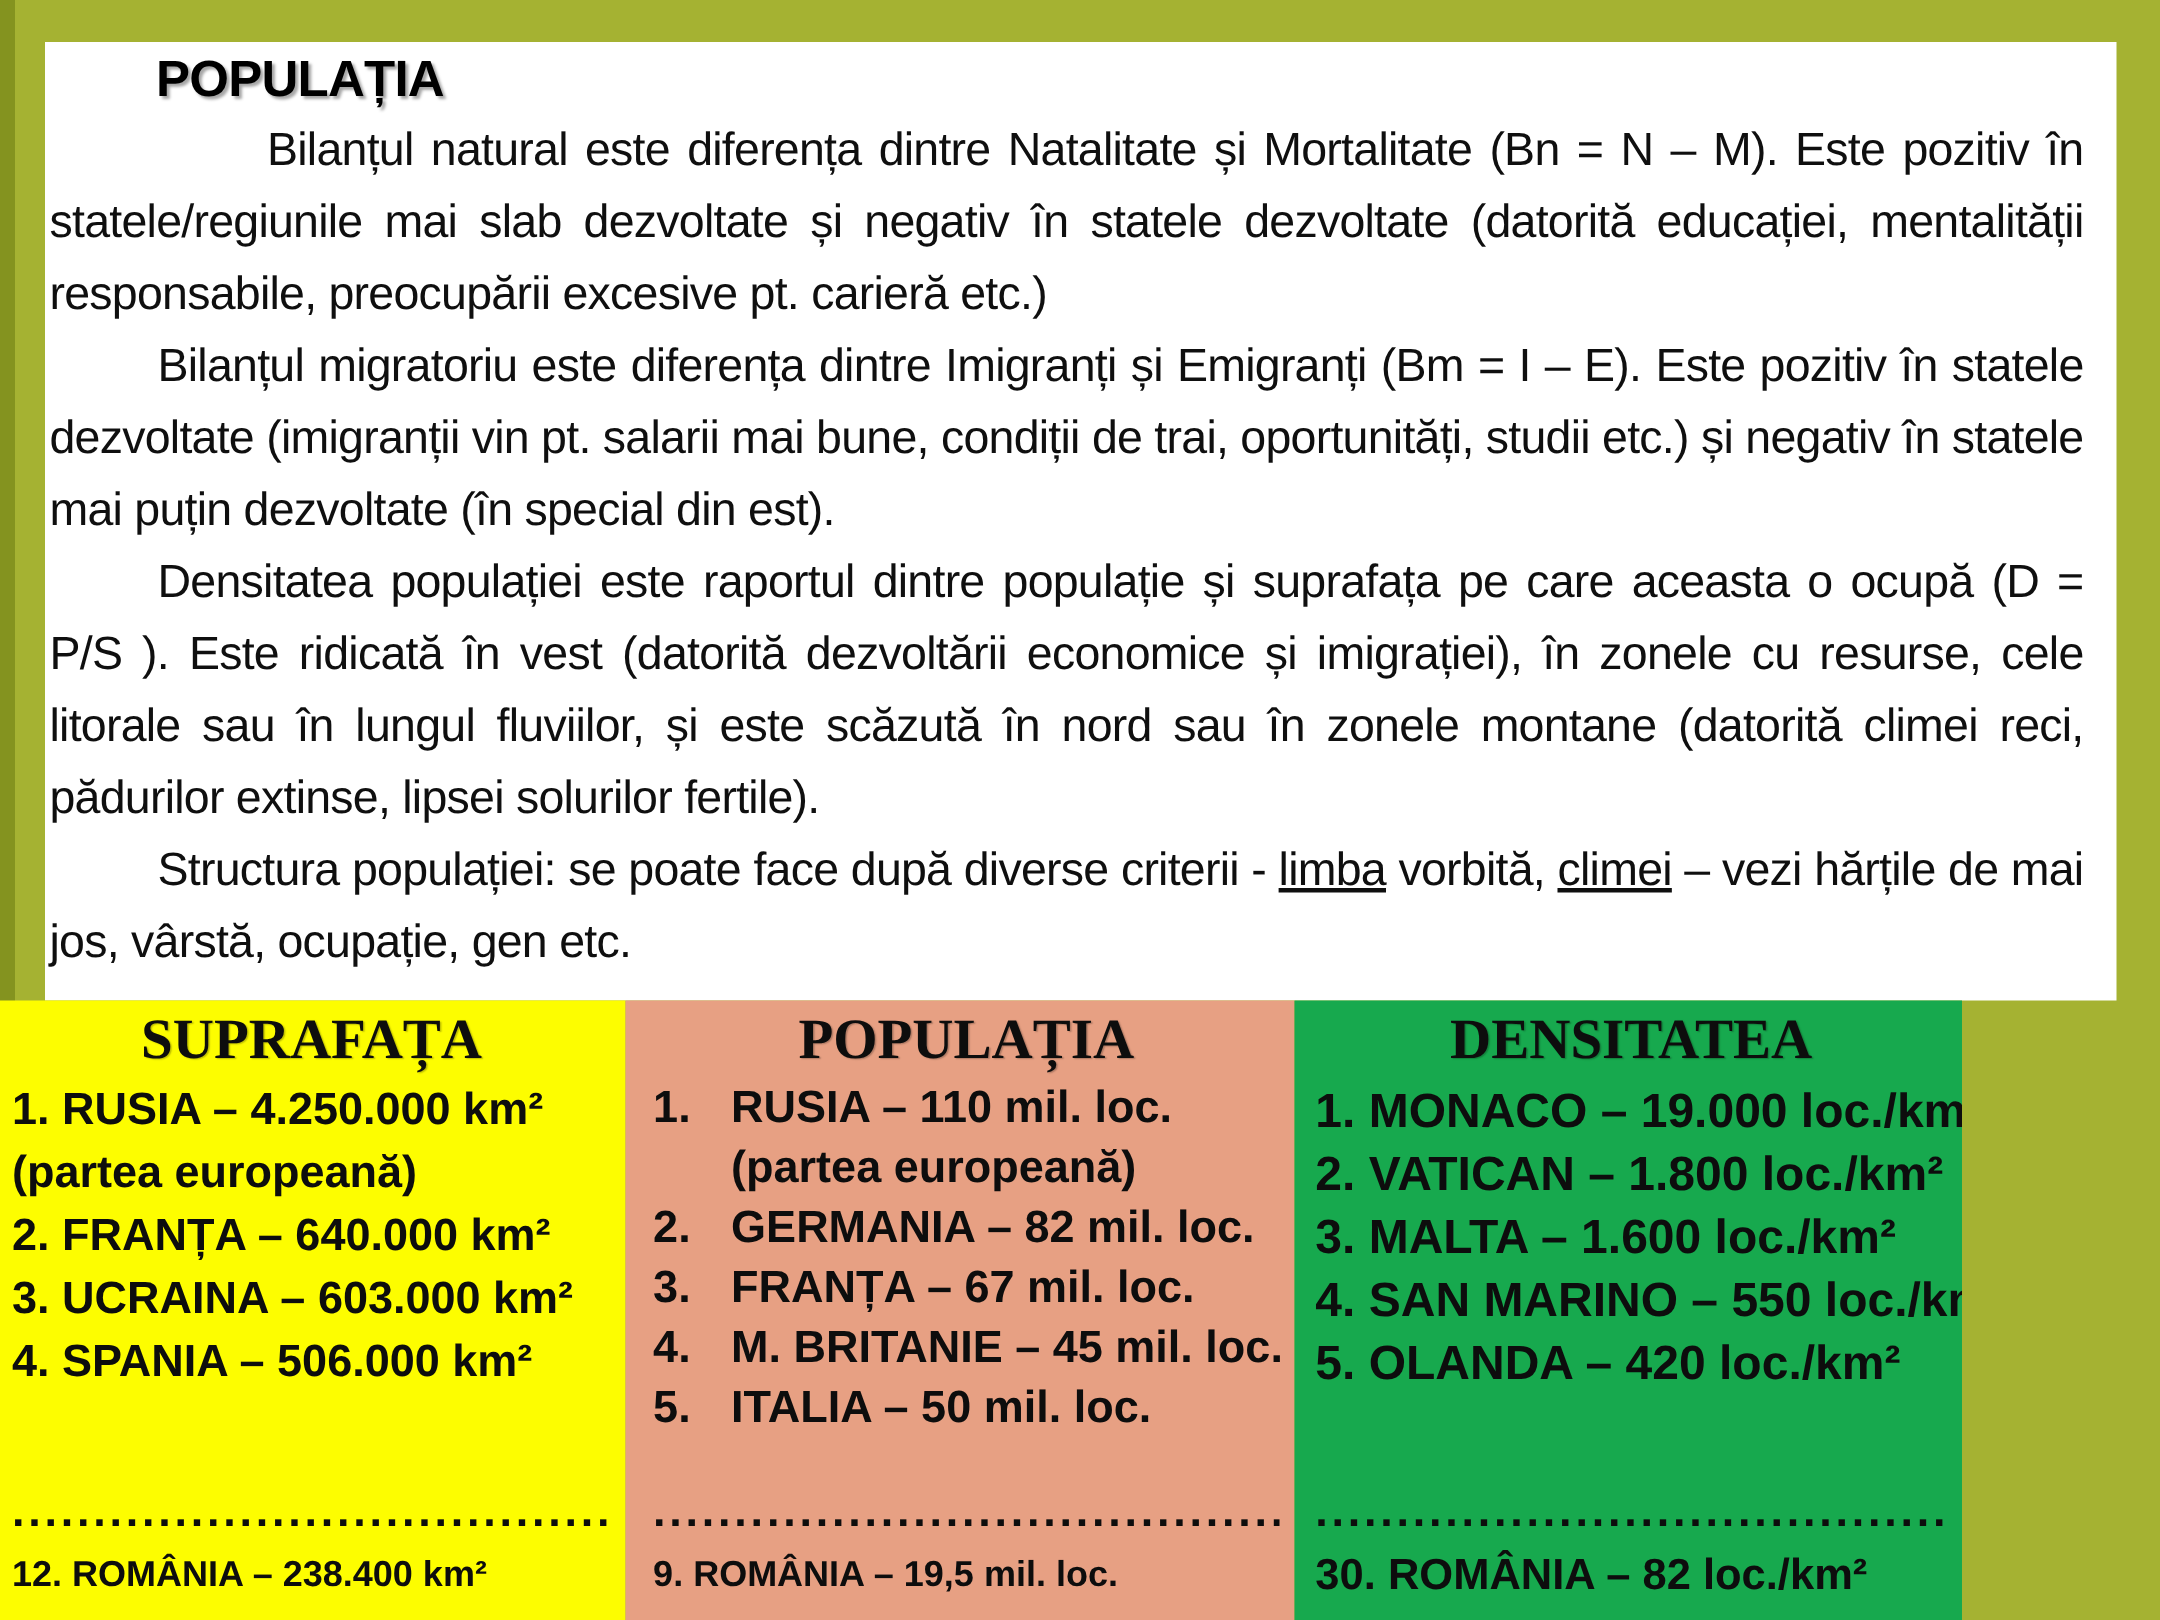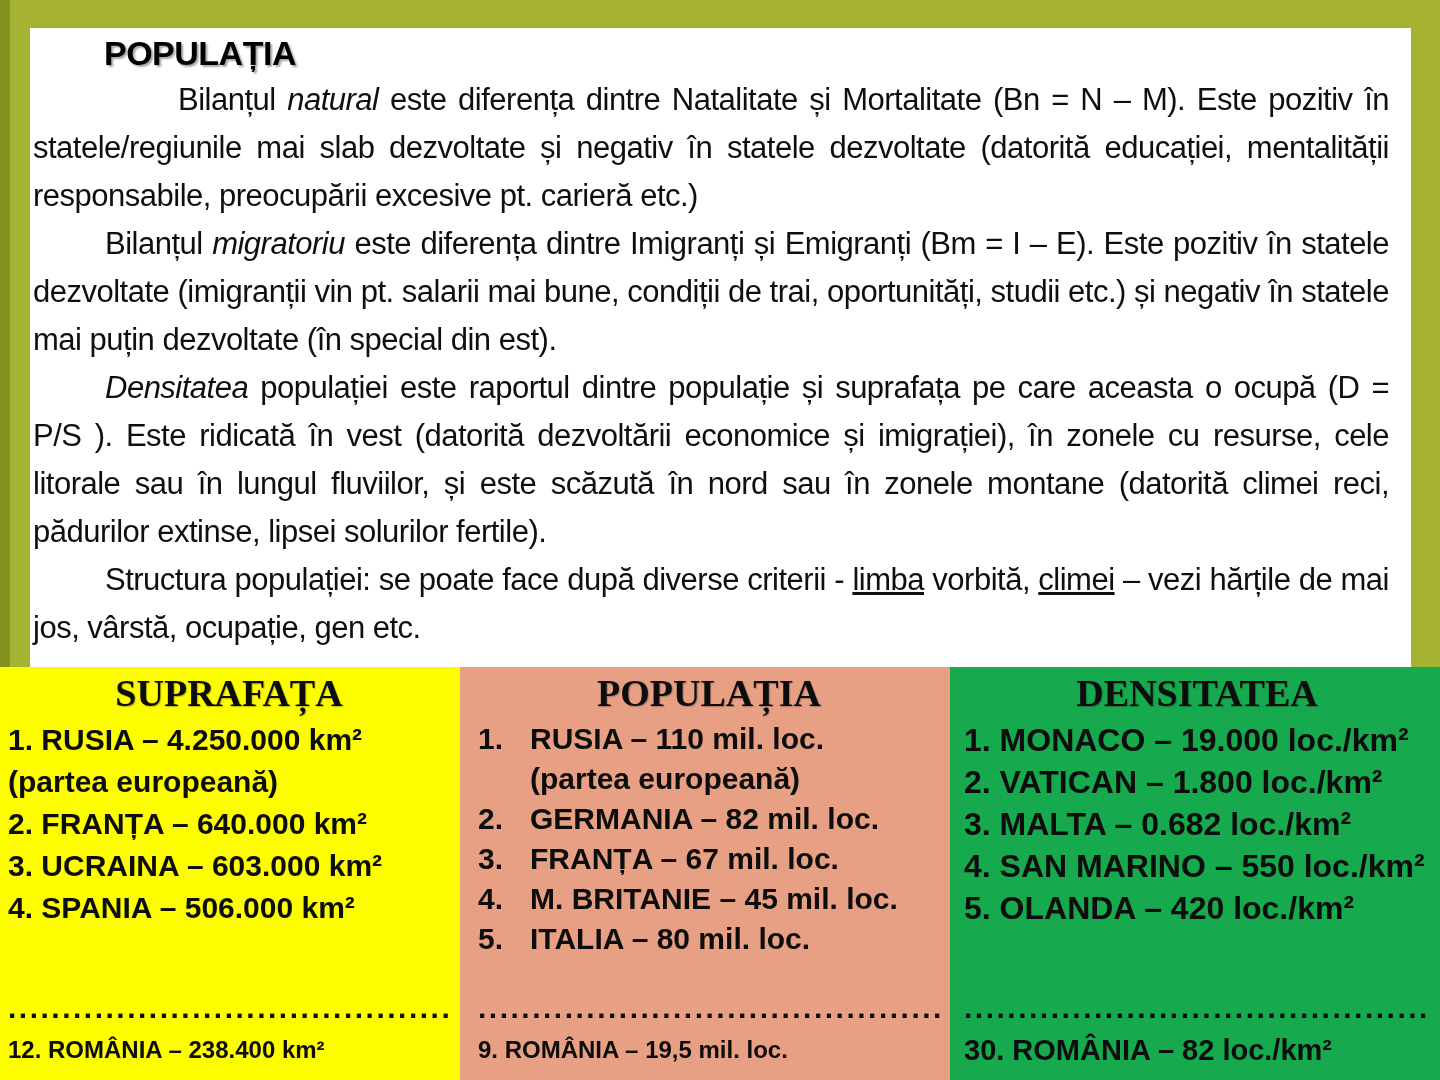--- a/index.html
+++ b/index.html
@@ -22,24 +22,24 @@
     font-size:34px;font-weight:bold;color:#000;
     text-shadow:2px 2px 2px rgba(0,0,0,0.35);
     letter-spacing:-0.5px;
   }
   .body-text{
     margin:3px 22px 0 3px;
     font-size:31px;line-height:48px;letter-spacing:-0.5px;
     color:#0f0f0f;text-align:justify;
   }
   .para{text-align:justify;}
-  .para .it{font-style:italic;}
+  .para .it{}
   .para .un{text-decoration:underline;}
   .columns{
-    position:absolute;left:0;top:667px;width:1440px;height:413px;
+    position:absolute;left:0;top:667px;width:1308px;height:413px;
     display:flex;
     align-items:flex-end;
   }
   .col{
     box-sizing:border-box;height:413px;
     display:flex;flex-direction:column;
     padding:2px 10px 8px 10px;
     color:#0d0d0d;font-weight:bold;
     overflow:hidden;
   }
@@ -96,33 +96,33 @@
       </div>
     </div>
     <div class="col col-populatia" style="background: rgb(231, 160, 131);">
       <div class="col-title">POPULAȚIA</div>
       <div class="col-list">
         <div class="item"><span class="num">1.</span><span class="txt">RUSIA – 110 mil. loc.</span></div>
         <div class="item"><span class="num"></span><span class="txt">(partea europeană)</span></div>
         <div class="item"><span class="num">2.</span><span class="txt">GERMANIA – 82 mil. loc.</span></div>
         <div class="item"><span class="num">3.</span><span class="txt">FRANȚA – 67 mil. loc.</span></div>
         <div class="item"><span class="num">4.</span><span class="txt">M. BRITANIE – 45 mil. loc.</span></div>
-        <div class="item"><span class="num">5.</span><span class="txt">ITALIA – 80 mil. loc.</span></div>
+        <div class="item"><span class="num">5.</span><span class="txt">ITALIA – 50 mil. loc.</span></div>
       </div>
       <div class="col-bottom">
         <div class="dots">.............................................</div>
         <div class="last-item">9. ROMÂNIA – 19,5 mil. loc.</div>
       </div>
     </div>
     <div class="col col-densitatea" style="background: rgb(23, 169, 78);">
       <div class="col-title">DENSITATEA</div>
       <div class="col-list">
         <div class="item">1. MONACO – 19.000 loc./km²</div>
         <div class="item">2. VATICAN – 1.800 loc./km²</div>
-        <div class="item">3. MALTA – 0.682 loc./km²</div>
+        <div class="item">3. MALTA – 1.600 loc./km²</div>
         <div class="item">4. SAN MARINO – 550 loc./km²</div>
         <div class="item">5. OLANDA – 420 loc./km²</div>
       </div>
       <div class="col-bottom">
         <div class="dots">................................................</div>
         <div class="last-item">30. ROMÂNIA – 82 loc./km²</div>
       </div>
     </div>
   </div>
 

